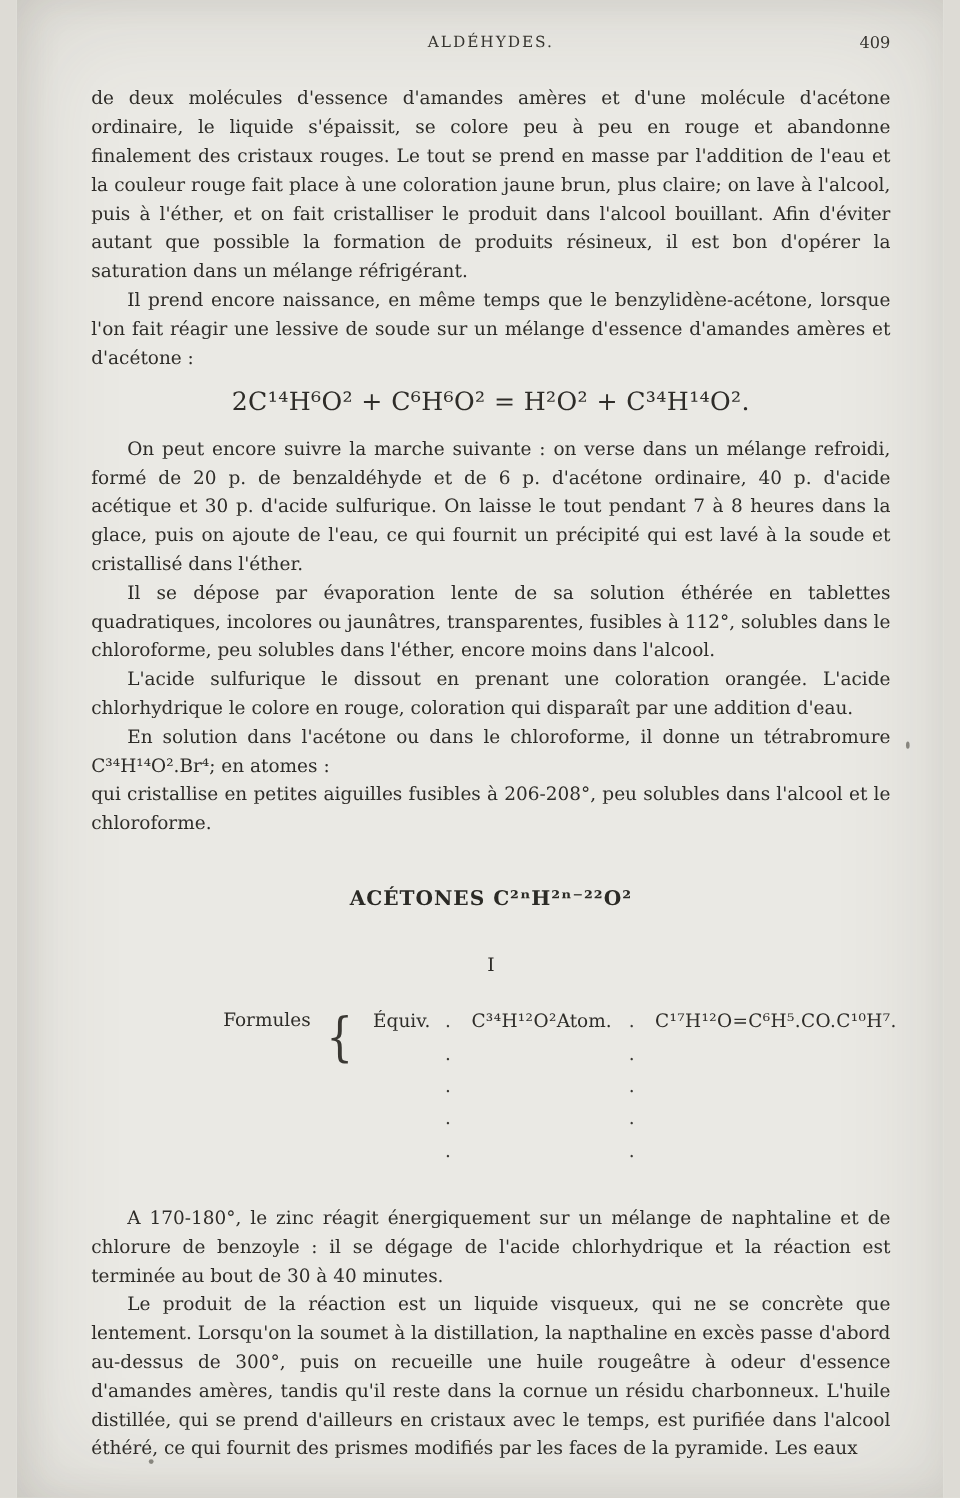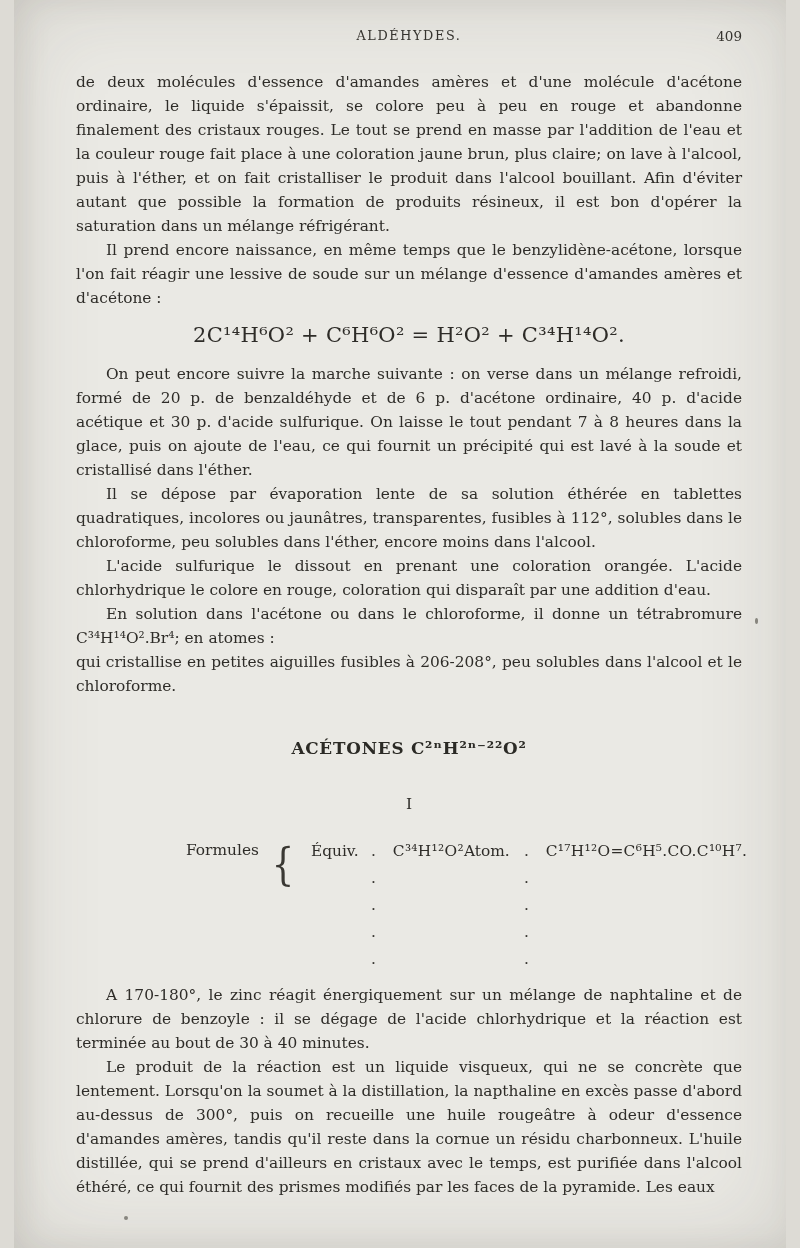--- a/index.html
+++ b/index.html
@@ -87,21 +87,21 @@
     font-weight: normal;
     margin-right: 14px;
     transform: scaleX(0.8);
     color: #3a3833;
   }
   .formules-rows { display: flex; }
   .frow { display: flex; align-items: baseline; line-height: 27px; }
   .fname { min-width: 52px; }
   .fdots { margin: 0 14px 0 8px; letter-spacing: 3px; color: #3a3833; }
   .fval { letter-spacing: 0.3px; }
-  .para-spaced { margin-top: 10px; }
+  .para-spaced { margin-top: 30px; }
   .speck {
     position: absolute;
     width: 4px; height: 4px;
     border-radius: 50%;
     background: rgba(60, 56, 48, 0.55);
   }
   .speck-1 { left: 110px; top: 1216px; }
   .speck-2 { left: 741px; top: 618px; width: 3px; height: 6px; }
 </style>
 </head>

